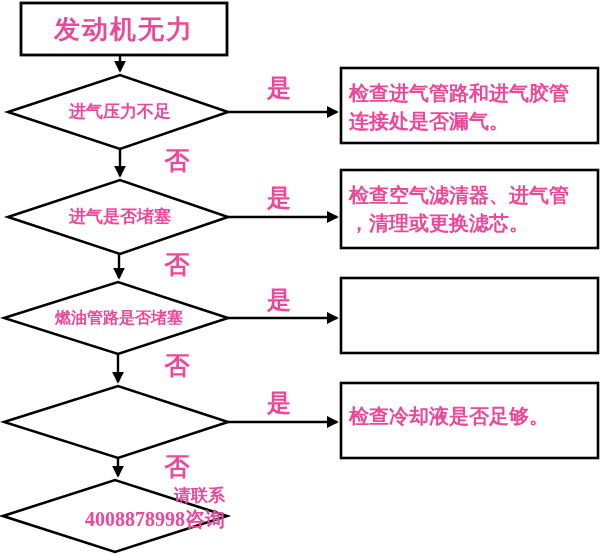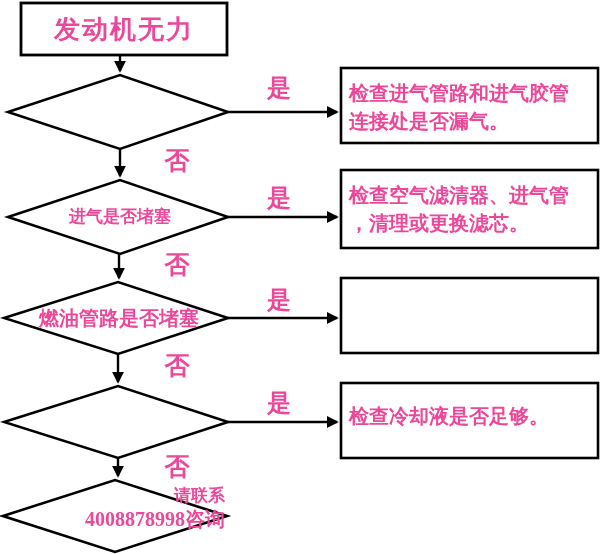--- a/index.html
+++ b/index.html
@@ -14,21 +14,21 @@
   .stage svg{position:absolute;left:0;top:0;}
   .ovl{position:absolute;font-weight:bold;color:#ec4899;}
   .title-box{
     left:21px;top:3px;width:206px;height:52px;
     display:flex;align-items:center;justify-content:center;
     font-size:26px;letter-spacing:2px;
   }
   .q{text-align:center;font-size:17px;line-height:20px;white-space:nowrap;}
   .q1{left:18px;top:102px;width:204px;}
   .q2{left:18px;top:207px;width:204px;}
-  .q3{left:6px;top:308px;width:226px;font-size:20px;}
+  .q3{left:6px;top:308px;width:226px;font-size:16px;}
   .q4{left:6px;top:412px;width:226px;}
   .yes{left:253px;width:52px;text-align:center;font-size:24px;line-height:26px;}
   .yes1{top:75px;} .yes2{top:185px;} .yes3{top:287px;} .yes4{top:390px;}
   .no{left:151px;width:52px;text-align:center;font-size:25px;line-height:27px;}
   .no1{top:147px;} .no2{top:251px;} .no3{top:352px;} .no4{top:453px;}
   .action{left:349px;width:244px;font-size:20px;line-height:28px;}
   .action div{white-space:nowrap;}
   .a1{top:79px;} .a2{top:181px;} .a3{top:288px;}
   .a4{top:371px;height:90px;display:flex;align-items:center;}
   .fallback{
@@ -69,20 +69,21 @@
     <line x1="118" y1="458" x2="118" y2="476" stroke="#000" stroke-width="2.4" marker-end="url(#arrow)"></line>
 
     <line x1="228" y1="112" x2="337" y2="112" stroke="#000" stroke-width="2.4" marker-end="url(#arrow)"></line>
     <line x1="228" y1="217" x2="337" y2="217" stroke="#000" stroke-width="2.4" marker-end="url(#arrow)"></line>
     <line x1="228" y1="318" x2="337" y2="318" stroke="#000" stroke-width="2.4" marker-end="url(#arrow)"></line>
     <line x1="228" y1="422" x2="337" y2="422" stroke="#000" stroke-width="2.4" marker-end="url(#arrow)"></line>
   </svg>
 
   <div class="ovl title-box">发动机无力</div>
 
+  <div class="ovl q q1">进气压力不足</div>
   <div class="ovl q q2">进气是否堵塞</div>
   <div class="ovl q q3">燃油管路是否堵塞</div>
 
   <div class="ovl yes yes1">是</div>
   <div class="ovl yes yes2">是</div>
   <div class="ovl yes yes3">是</div>
   <div class="ovl yes yes4">是</div>
 
   <div class="ovl no no1">否</div>
   <div class="ovl no no2">否</div>

